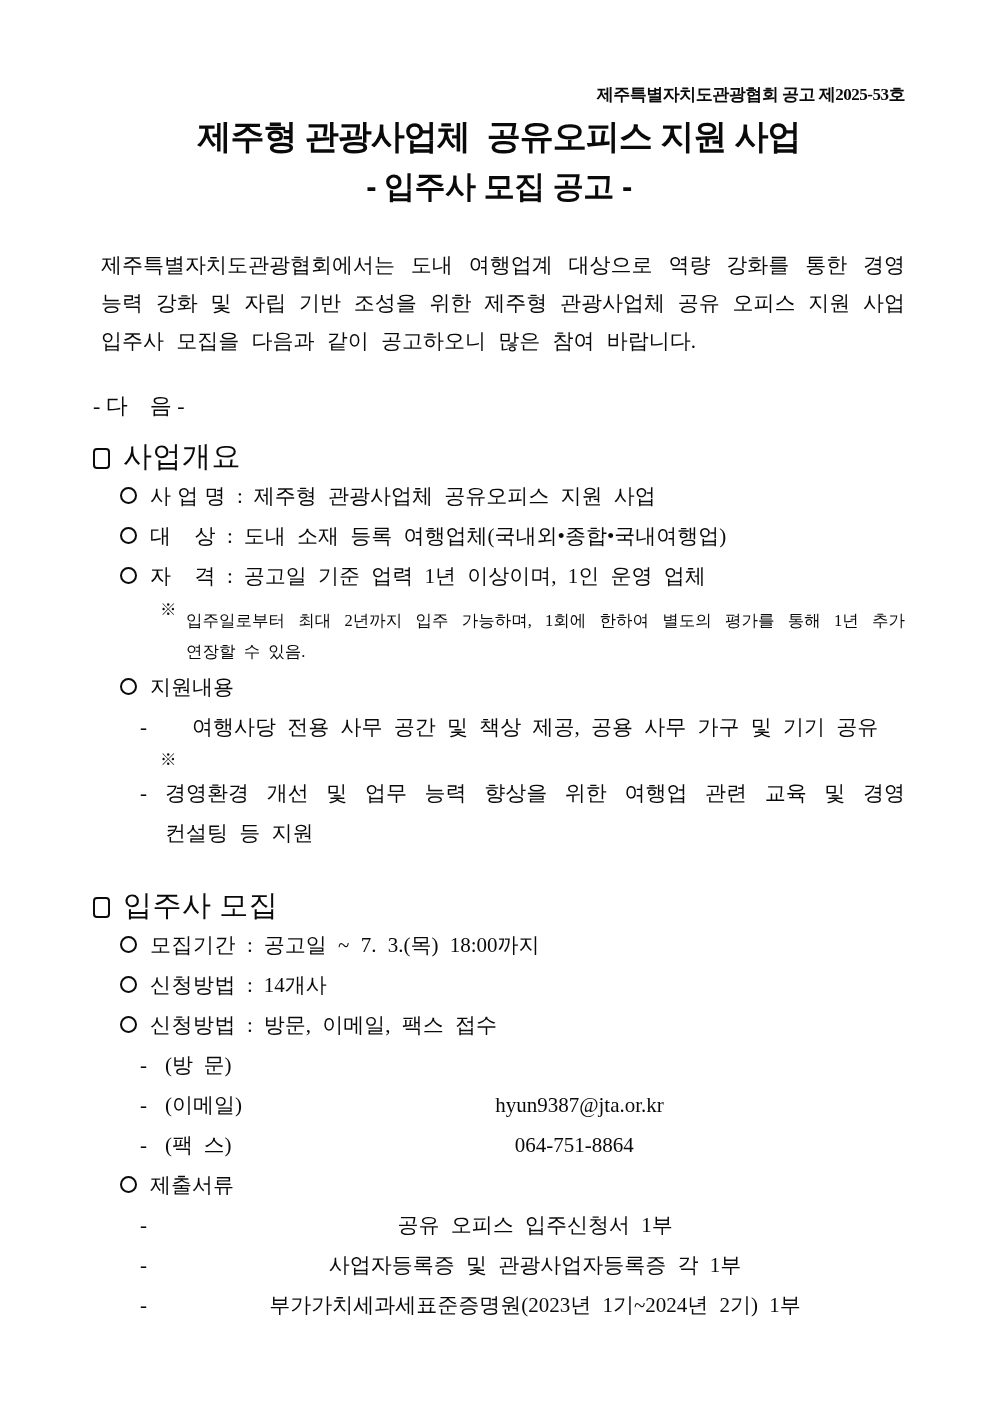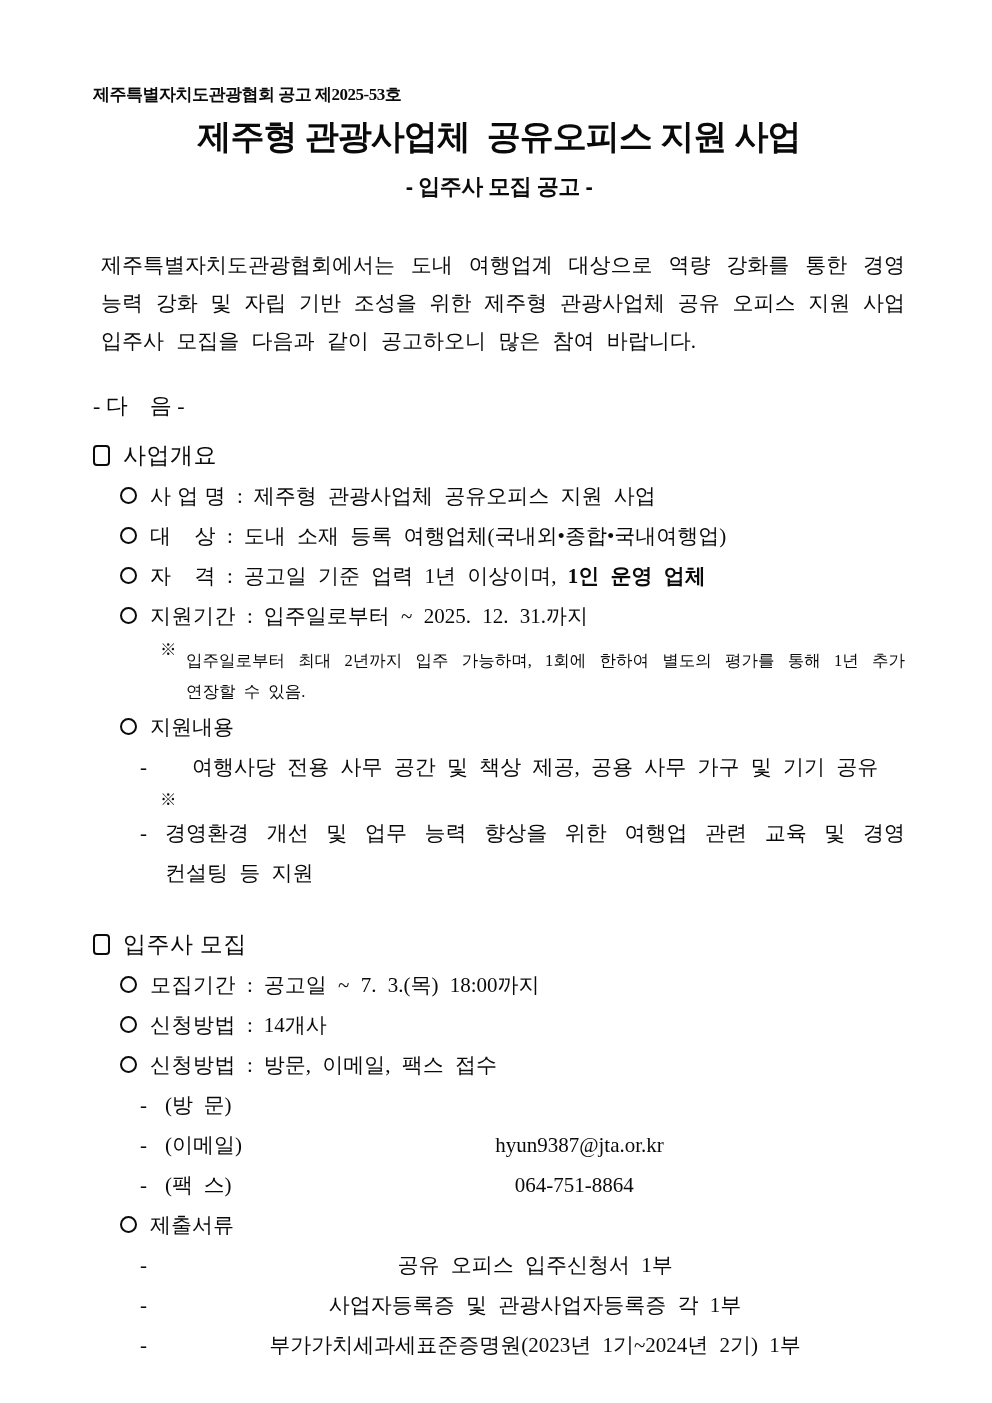--- a/index.html
+++ b/index.html
@@ -17,21 +17,21 @@
   .page {
     box-sizing: border-box;
     width: 992px;
     height: 1403px;
     padding: 0 87px 0 93px;
   }
 
   
   .ref {
     padding-top: 84px;
-    text-align: left;
+    text-align: right;
     font-weight: 700;
     font-size: 17px;
     line-height: 22px;
     letter-spacing: -0.5px;
     white-space: pre;
   }
   .title {
     margin: 6px 0 0 0;
     text-align: center;
     font-family: "Liberation Sans", sans-serif;
@@ -39,21 +39,21 @@
     font-size: 34px;
     line-height: 48px;
     letter-spacing: -1px;
     white-space: pre;
   }
   .subtitle {
     margin: 6px 0 0 0;
     text-align: center;
     font-family: "Liberation Sans", sans-serif;
     font-weight: 900;
-    font-size: 22px;
+    font-size: 31px;
     line-height: 42px;
     letter-spacing: -0.5px;
     white-space: pre;
   }
 
   
   .intro {
     margin: 38px 0 0 8px;
     font-size: 21px;
     line-height: 38px;
@@ -86,35 +86,35 @@
     height: 17px;
     border: 2px solid #0a0a0a;
     border-radius: 50%;
     margin-right: 13px;
     vertical-align: -1px;
   }
 
   
   .h-row {
     margin-top: 18px;
-    font-size: 23px;
+    font-size: 29px;
     line-height: 40px;
     letter-spacing: 0.5px;
   }
   .sec2 .h-row { margin-top: 32px; }
 
   .item-row {
     padding-left: 27px;
     font-size: 21px;
     line-height: 40px;
   }
   .lbl { white-space: pre; letter-spacing: 0.5px; }
   .sep { margin: 0 11px; }
   .txt { word-spacing: 6px; }
-  .txt b { font-weight: 700; text-align: center; }
+  .txt b { font-weight: 400; text-align: center; }
 
   .note-row {
     display: flex;
     margin-top: -2px;
     padding-left: 67px;
     font-size: 16.5px;
     line-height: 31px;
   }
   .note-mark { flex: none; width: 26px; }
   .note-text { flex: 1; text-align: justify; word-spacing: 4px; word-break: keep-all; margin-top: 11px; }
@@ -154,23 +154,20 @@
     </div>
 
     <div class="item-row">
       <span class="ci"></span><span class="lbl">대    상</span><span class="sep">:</span><span class="txt">도내 소재 등록 여행업체(국내외•종합•국내여행업)</span>
     </div>
 
     <div class="item-row">
       <span class="ci"></span><span class="lbl">자    격</span><span class="sep">:</span><span class="txt"><span>공고일 기준 업력 1년 이상이며, </span><b>1인 운영 업체</b></span>
     </div>
 
-    <div class="item-row">
-      <span class="ci"></span><span class="lbl">지원기간</span><span class="sep">:</span><span class="txt">입주일로부터 ~ 2025. 12. 31.까지</span>
-    </div>
 
     <div class="note-row">
       <span class="note-mark">※</span>
       <div class="note-text">입주일로부터 최대 2년까지 입주 가능하며, 1회에 한하여 별도의 평가를 통해 1년 추가 연장할 수 있음.</div>
     </div>
 
     <div class="item-row">
       <span class="ci"></span><span>지원내용</span>
     </div>
 

